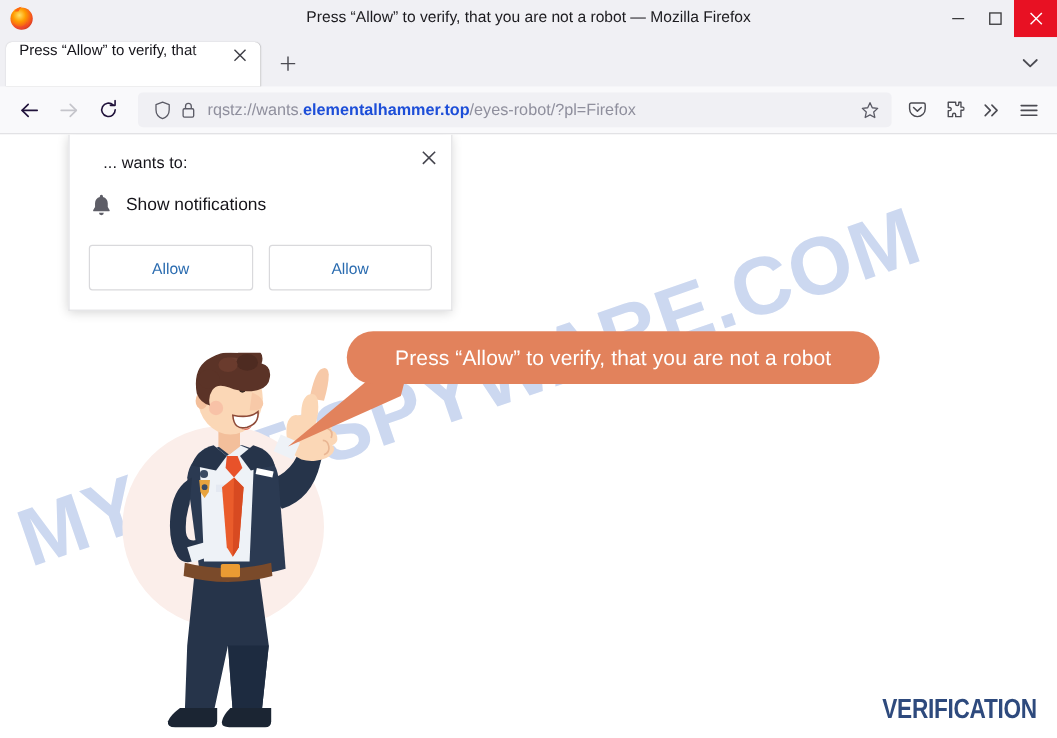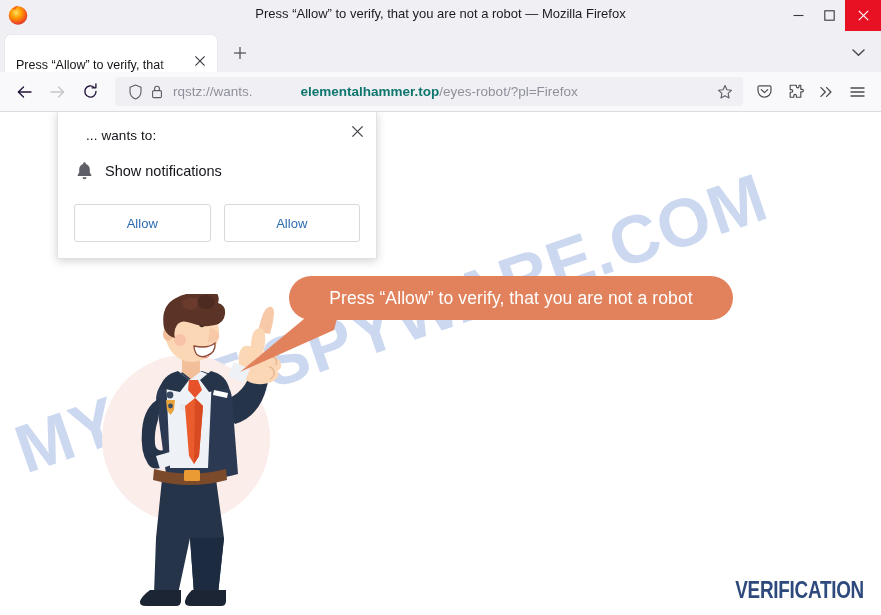--- a/index.html
+++ b/index.html
@@ -75,21 +75,21 @@
     position: relative;
     height: 41px;
     background: #f0f0f4;
     display: flex;
     align-items: flex-end;
     padding-left: 5px;
   }
   .tab {
     position: relative;
     display: flex;
-    align-items: flex-end;
+    align-items: flex-start;
     height: 37px;
     width: 212px;
     background: #ffffff;
     border-radius: 5px 5px 0 0;
     box-shadow: 0 0 1px rgba(0,0,0,0.25);
     padding: 0 0 0 11px;
     box-sizing: border-box;
   }
   .tab-label {
     font-size: 12.5px;
@@ -174,21 +174,21 @@
     flex: 1;
     font-size: 13.5px;
     color: #8f8f9d;
     white-space: nowrap;
     overflow: hidden;
     margin-left: 5px;
     min-width: 0;
     -webkit-mask-image: linear-gradient(to right, #000 94%, rgba(0,0,0,0) 100%);
             mask-image: linear-gradient(to right, #000 94%, rgba(0,0,0,0) 100%);
   }
-  .url-text .host { color: #0f766e; font-weight: 600; margin-left: 48px; }
+  .url-text .host { color: #1d4ed8; font-weight: 600; }
   .star-btn {
     width: 24px;
     height: 24px;
     display: flex;
     align-items: center;
     justify-content: center;
     flex: 0 0 auto;
   }
   .toolbtn {
     width: 31px;

